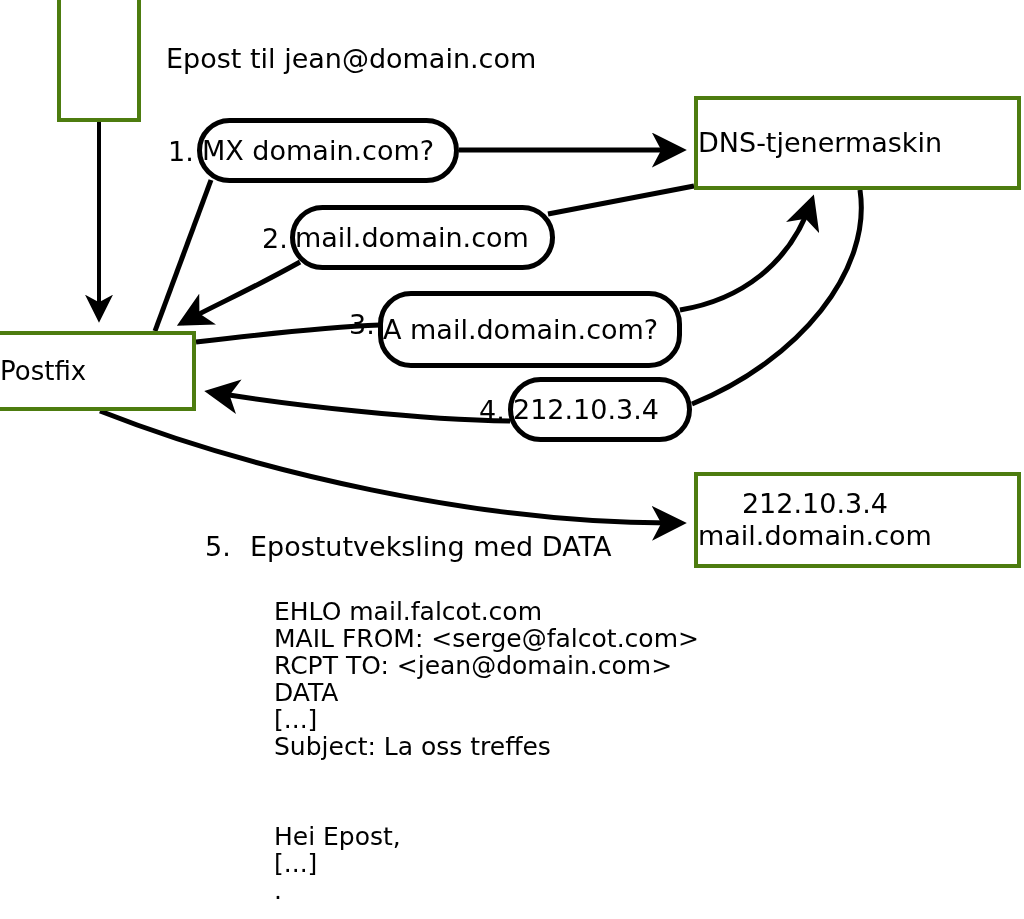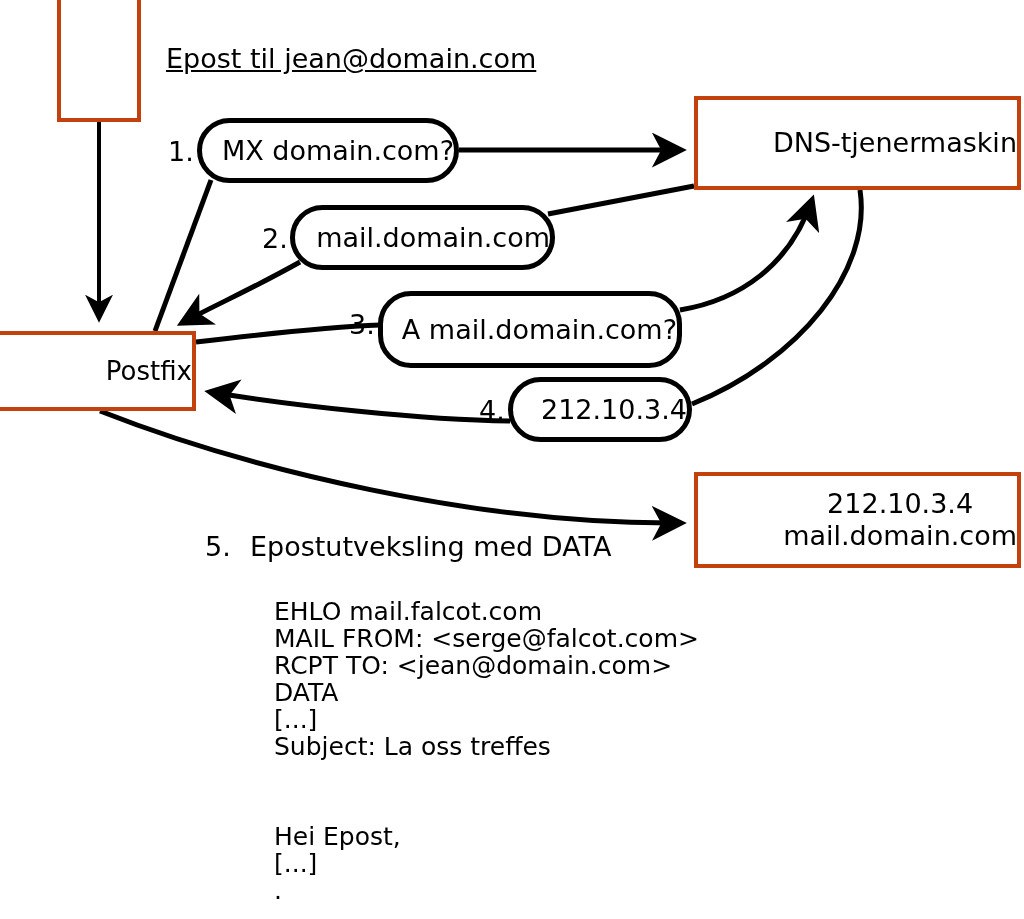--- a/index.html
+++ b/index.html
@@ -19,36 +19,36 @@
   #wires {
     position: absolute;
     left: 0;
     top: 0;
     width: 1024px;
     height: 919px;
   }
   .node-box {
     position: absolute;
     box-sizing: border-box;
-    border: 4px solid #c2410c;
+    border: 4px solid #4d7c0f;
     background: #ffffff;
     display: flex;
     align-items: center;
-    justify-content: flex-end;
+    justify-content: flex-start;
     text-align: center;
     line-height: 1.18;
   }
   .bubble {
     position: absolute;
     box-sizing: border-box;
     border: 5px solid #000000;
     background: #ffffff;
     display: flex;
     align-items: center;
-    justify-content: flex-end;
+    justify-content: flex-start;
     text-align: center;
     white-space: nowrap;
   }
   .step-num {
     position: absolute;
     font-size: 27px;
     white-space: nowrap;
   }
   .free-text {
     position: absolute;
@@ -71,21 +71,21 @@
   #bubble-1 { left: 197px; top: 118px; width: 262px; height: 65px; border-radius: 33px; font-size: 27px; }
   #bubble-2 { left: 290px; top: 205px; width: 265px; height: 65px; border-radius: 33px; font-size: 27px; }
   #bubble-3 { left: 378px; top: 291px; width: 304px; height: 77px; border-radius: 33px; font-size: 27px; }
   #bubble-4 { left: 508px; top: 377px; width: 184px; height: 65px; border-radius: 33px; font-size: 27px; }
 
   #num-1 { left: 168px; top: 136px; }
   #num-2 { left: 262px; top: 223px; }
   #num-3 { left: 349px; top: 309px; }
   #num-4 { left: 479px; top: 395px; }
 
-  #epost-label { left: 166px; top: 43px; font-size: 27px; text-decoration: underline; }
+  #epost-label { left: 166px; top: 43px; font-size: 27px; }
   #step5-num   { left: 205px; top: 531px; font-size: 27px; }
   #step5-text  { left: 250px; top: 531px; font-size: 27px; }
   #smtp-block  { left: 250px; top: 598px; }
   #body-block  { left: 250px; top: 823px; }
 </style>
 </head>
 <body>
 
 <div id="stage">
 

